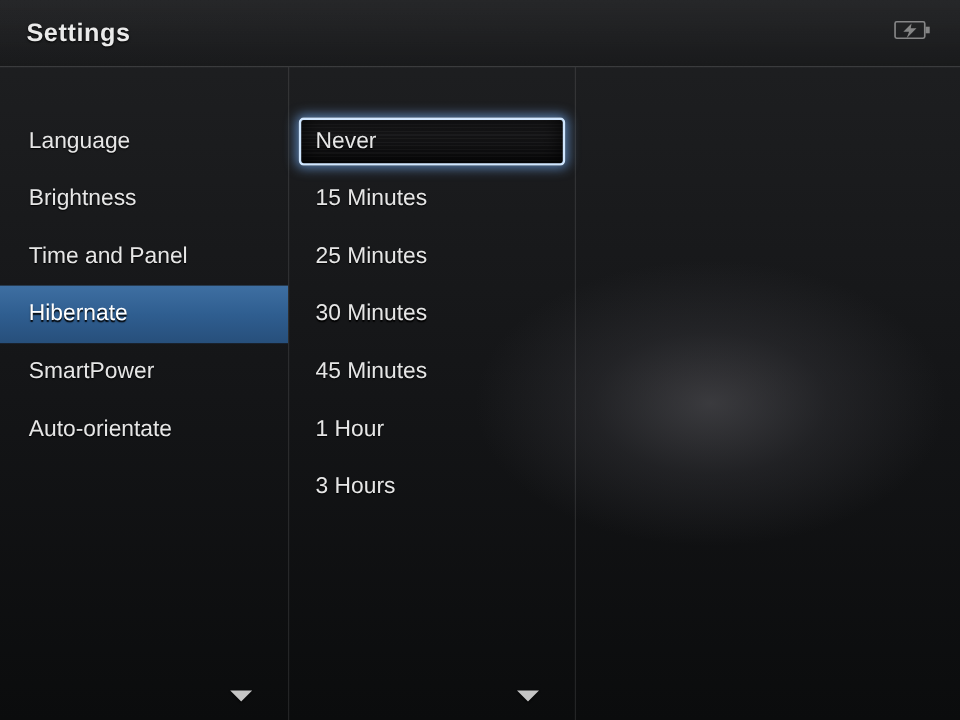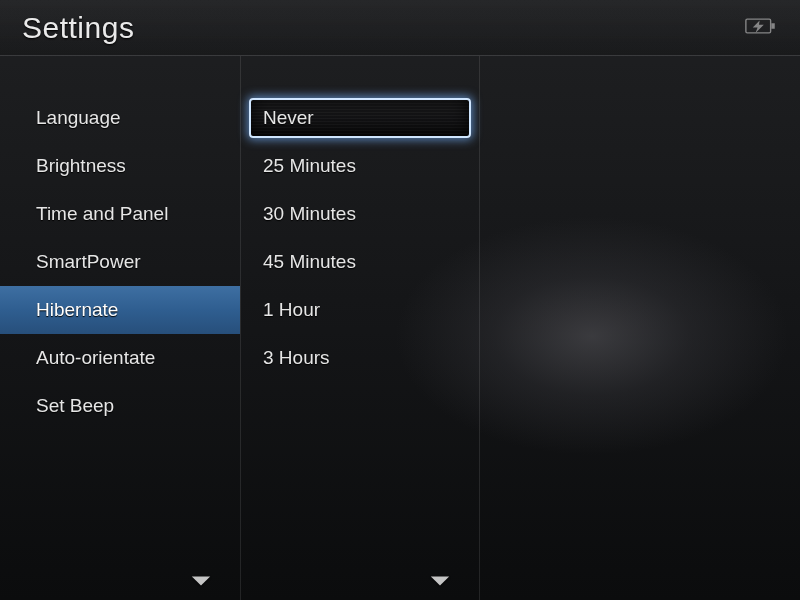--- a/index.html
+++ b/index.html
@@ -21,24 +21,25 @@
 
   .titlebar {
     height: 56px;
     border-bottom: 1px solid rgba(255,255,255,0.10);
     display: flex;
     align-items: center;
     padding: 0 22px 0 22px;
     background: linear-gradient(180deg, rgba(255,255,255,0.03), rgba(0,0,0,0.15));
   }
   .titlebar .title {
-    font-size: 30px;
+    font-size: 21px;
     letter-spacing: 0.5px;
     color: #eaeaea;
     text-shadow: 0 1px 2px #000;
+    font-weight: bold;
   }
   .titlebar .spacer { flex: 1; }
   .battery-icon { width: 34px; height: 22px; opacity: 0.65; }
 
   .cols {
     position: absolute;
     top: 56px; left: 0; right: 0; bottom: 0;
     display: flex;
   }
   .col {
@@ -48,21 +49,21 @@
   .col-middle { width: 240px; border-left: 1px solid rgba(255,255,255,0.10); border-right: 1px solid rgba(255,255,255,0.10); }
   .col-right  { flex: 1; }
 
   .menu {
     padding-top: 38px;
   }
   .item {
     height: 48px;
     display: flex;
     align-items: center;
-    padding-left: 36px;
+    padding-left: 24px;
     font-size: 19px;
     color: #e6e6e6;
     text-shadow: 0 1px 1px #000;
     white-space: nowrap;
   }
   .col-left .item.selected {
     background: linear-gradient(180deg, #3e6fa2 0%, #2f5e90 50%, #274f7b 100%);
     color: #ffffff;
   }
   .col-middle .item {
@@ -129,46 +130,46 @@
     <div class="menu">
       <div class="item">
           <span class="inner">Language</span>
         </div>
       <div class="item">
           <span class="inner">Brightness</span>
         </div>
       <div class="item">
           <span class="inner">Time and Panel</span>
         </div>
-      <div class="item">
-          <span class="inner">SmartPower</span>
-        </div>
       <div class="item selected">
           <span class="inner">Hibernate</span>
         </div>
       <div class="item">
-          <span class="inner">Auto-orientate</span>
+          <span class="inner">SmartPower</span>
         </div>
       <div class="item">
-          <span class="inner">Set Beep</span>
+          <span class="inner">Auto-orientate</span>
         </div>
     </div>
     <div class="scroll-hint">
       <span>
         <svg viewBox="0 0 24 14">
             <polygon points="2,2 22,2 12,12" fill="#e6e6e6"></polygon>
           </svg>
       </span>
     </div>
   </div>
 
   <div class="col col-middle">
     <div class="menu">
       <div class="item selected">
           <span class="inner">Never</span>
+        </div>
+      <div class="item">
+          <span class="inner">15 Minutes</span>
         </div>
       <div class="item">
           <span class="inner">25 Minutes</span>
         </div>
       <div class="item">
           <span class="inner">30 Minutes</span>
         </div>
       <div class="item">
           <span class="inner">45 Minutes</span>
         </div>

